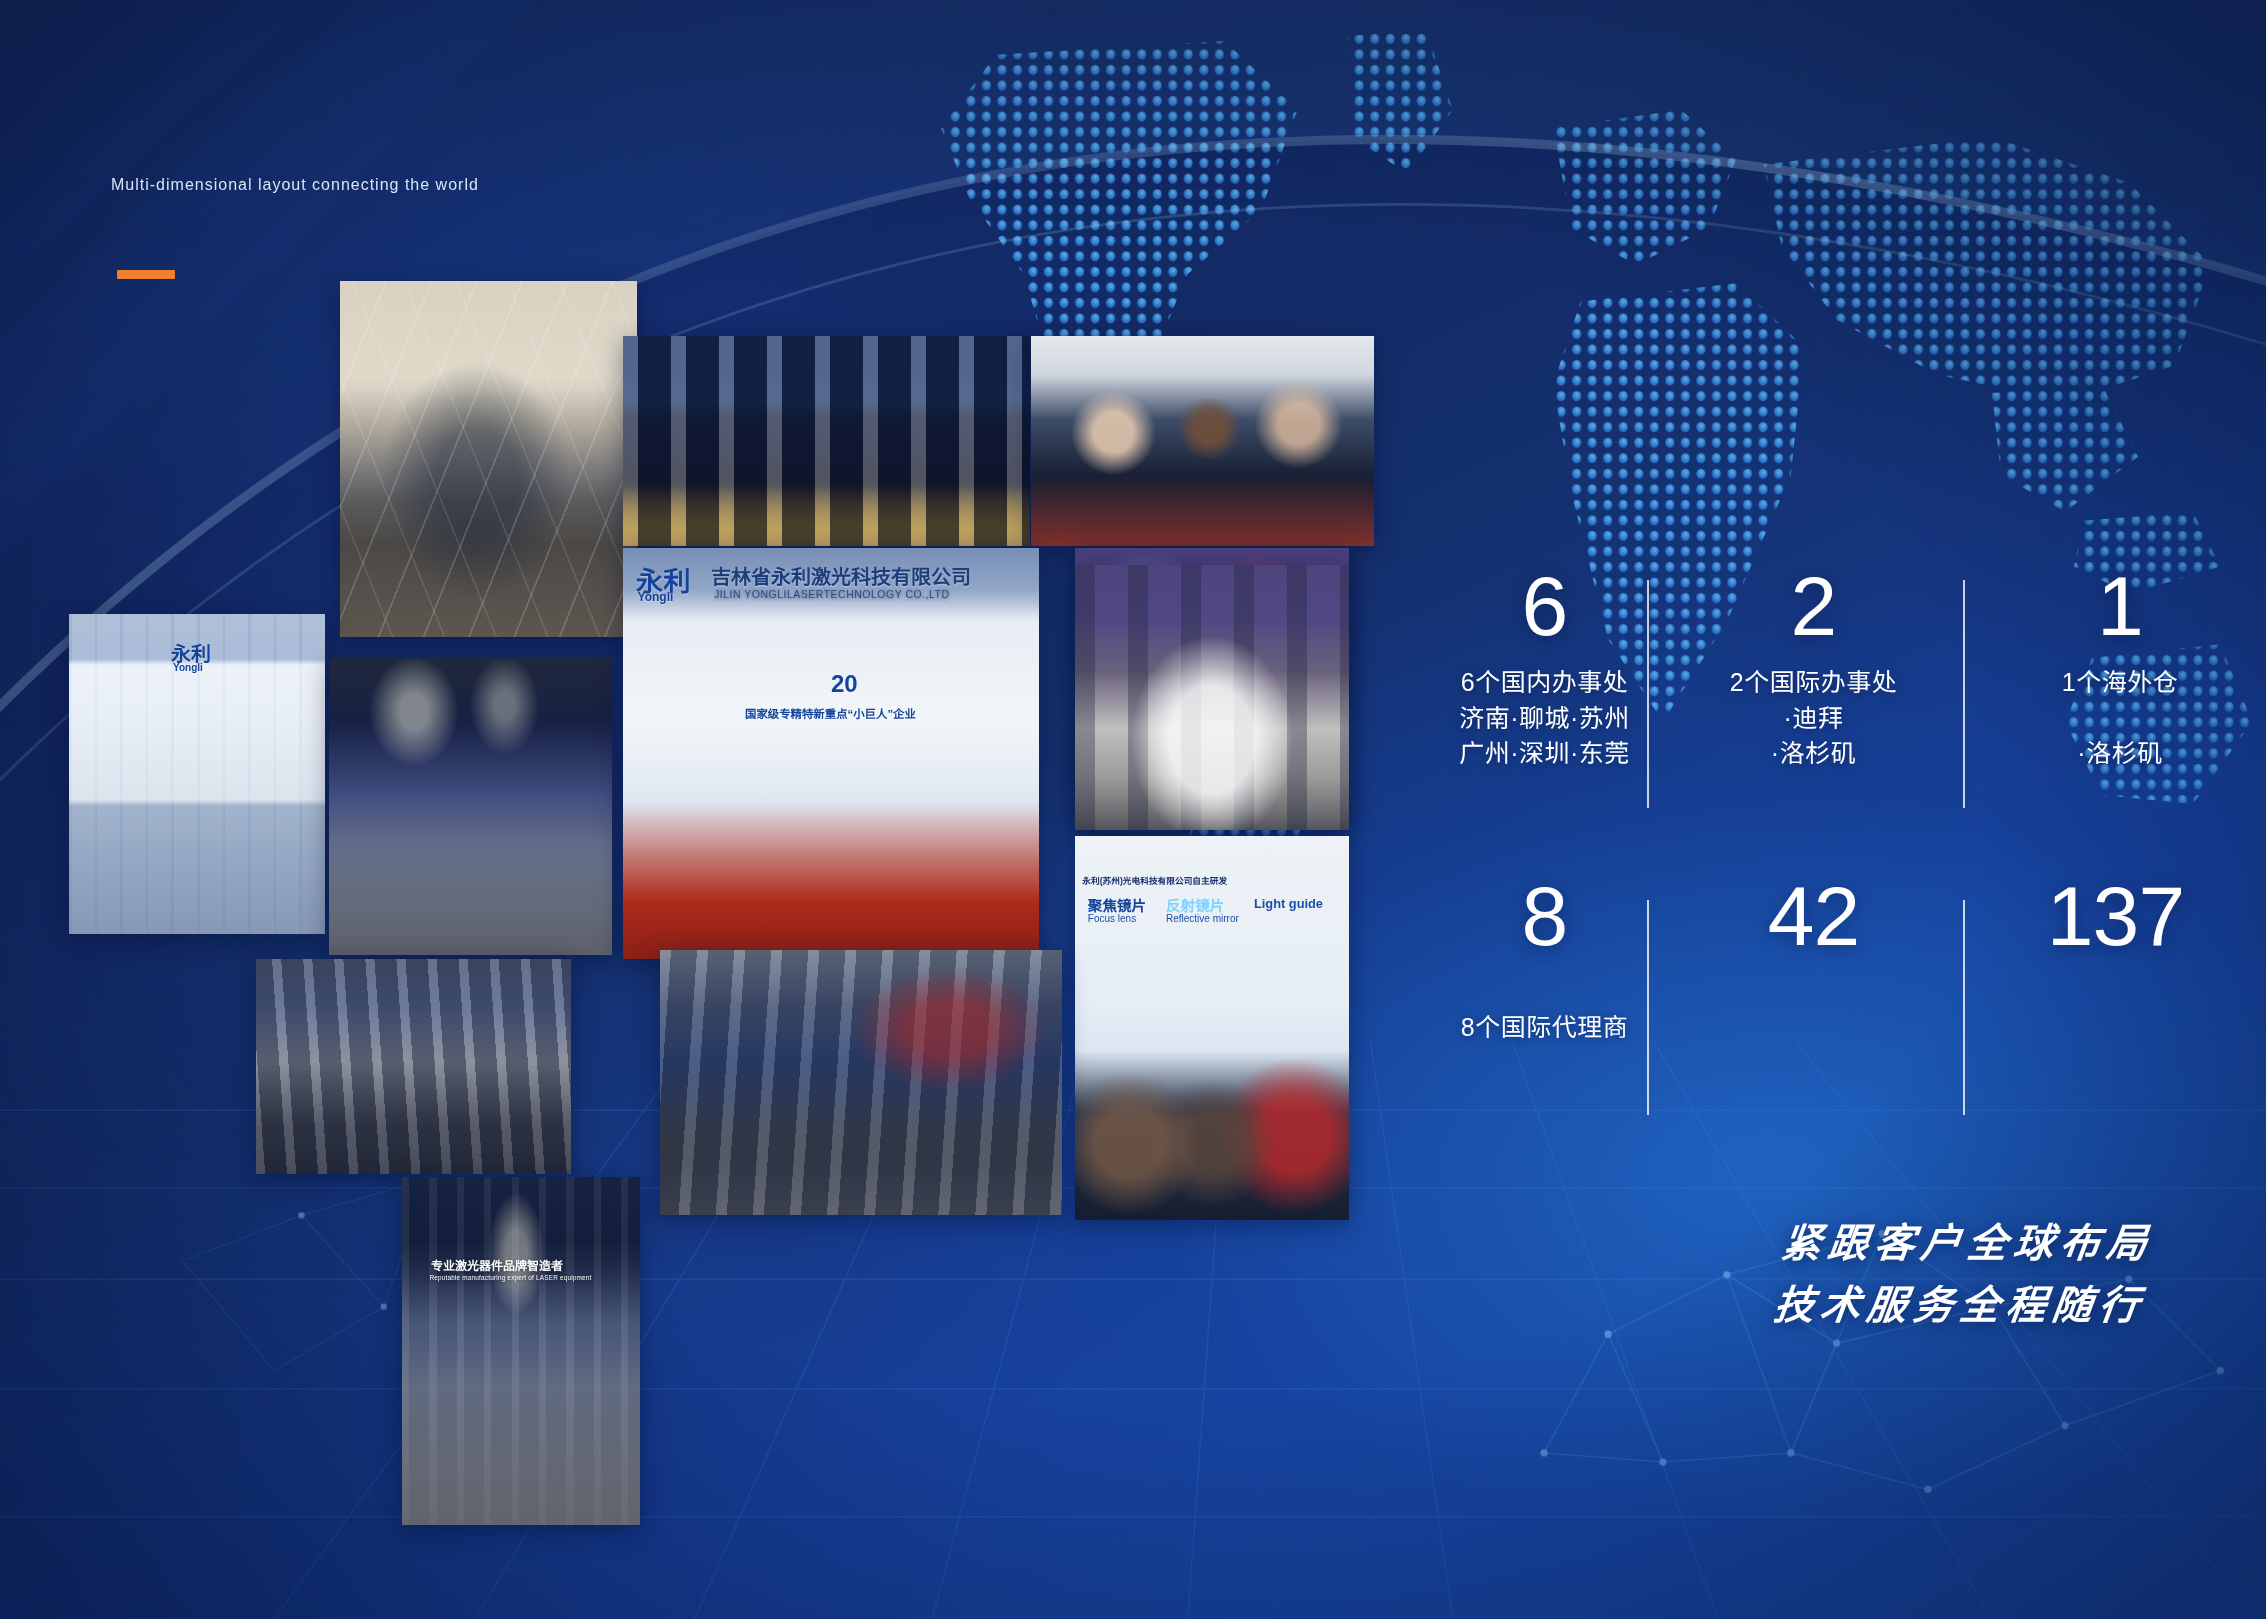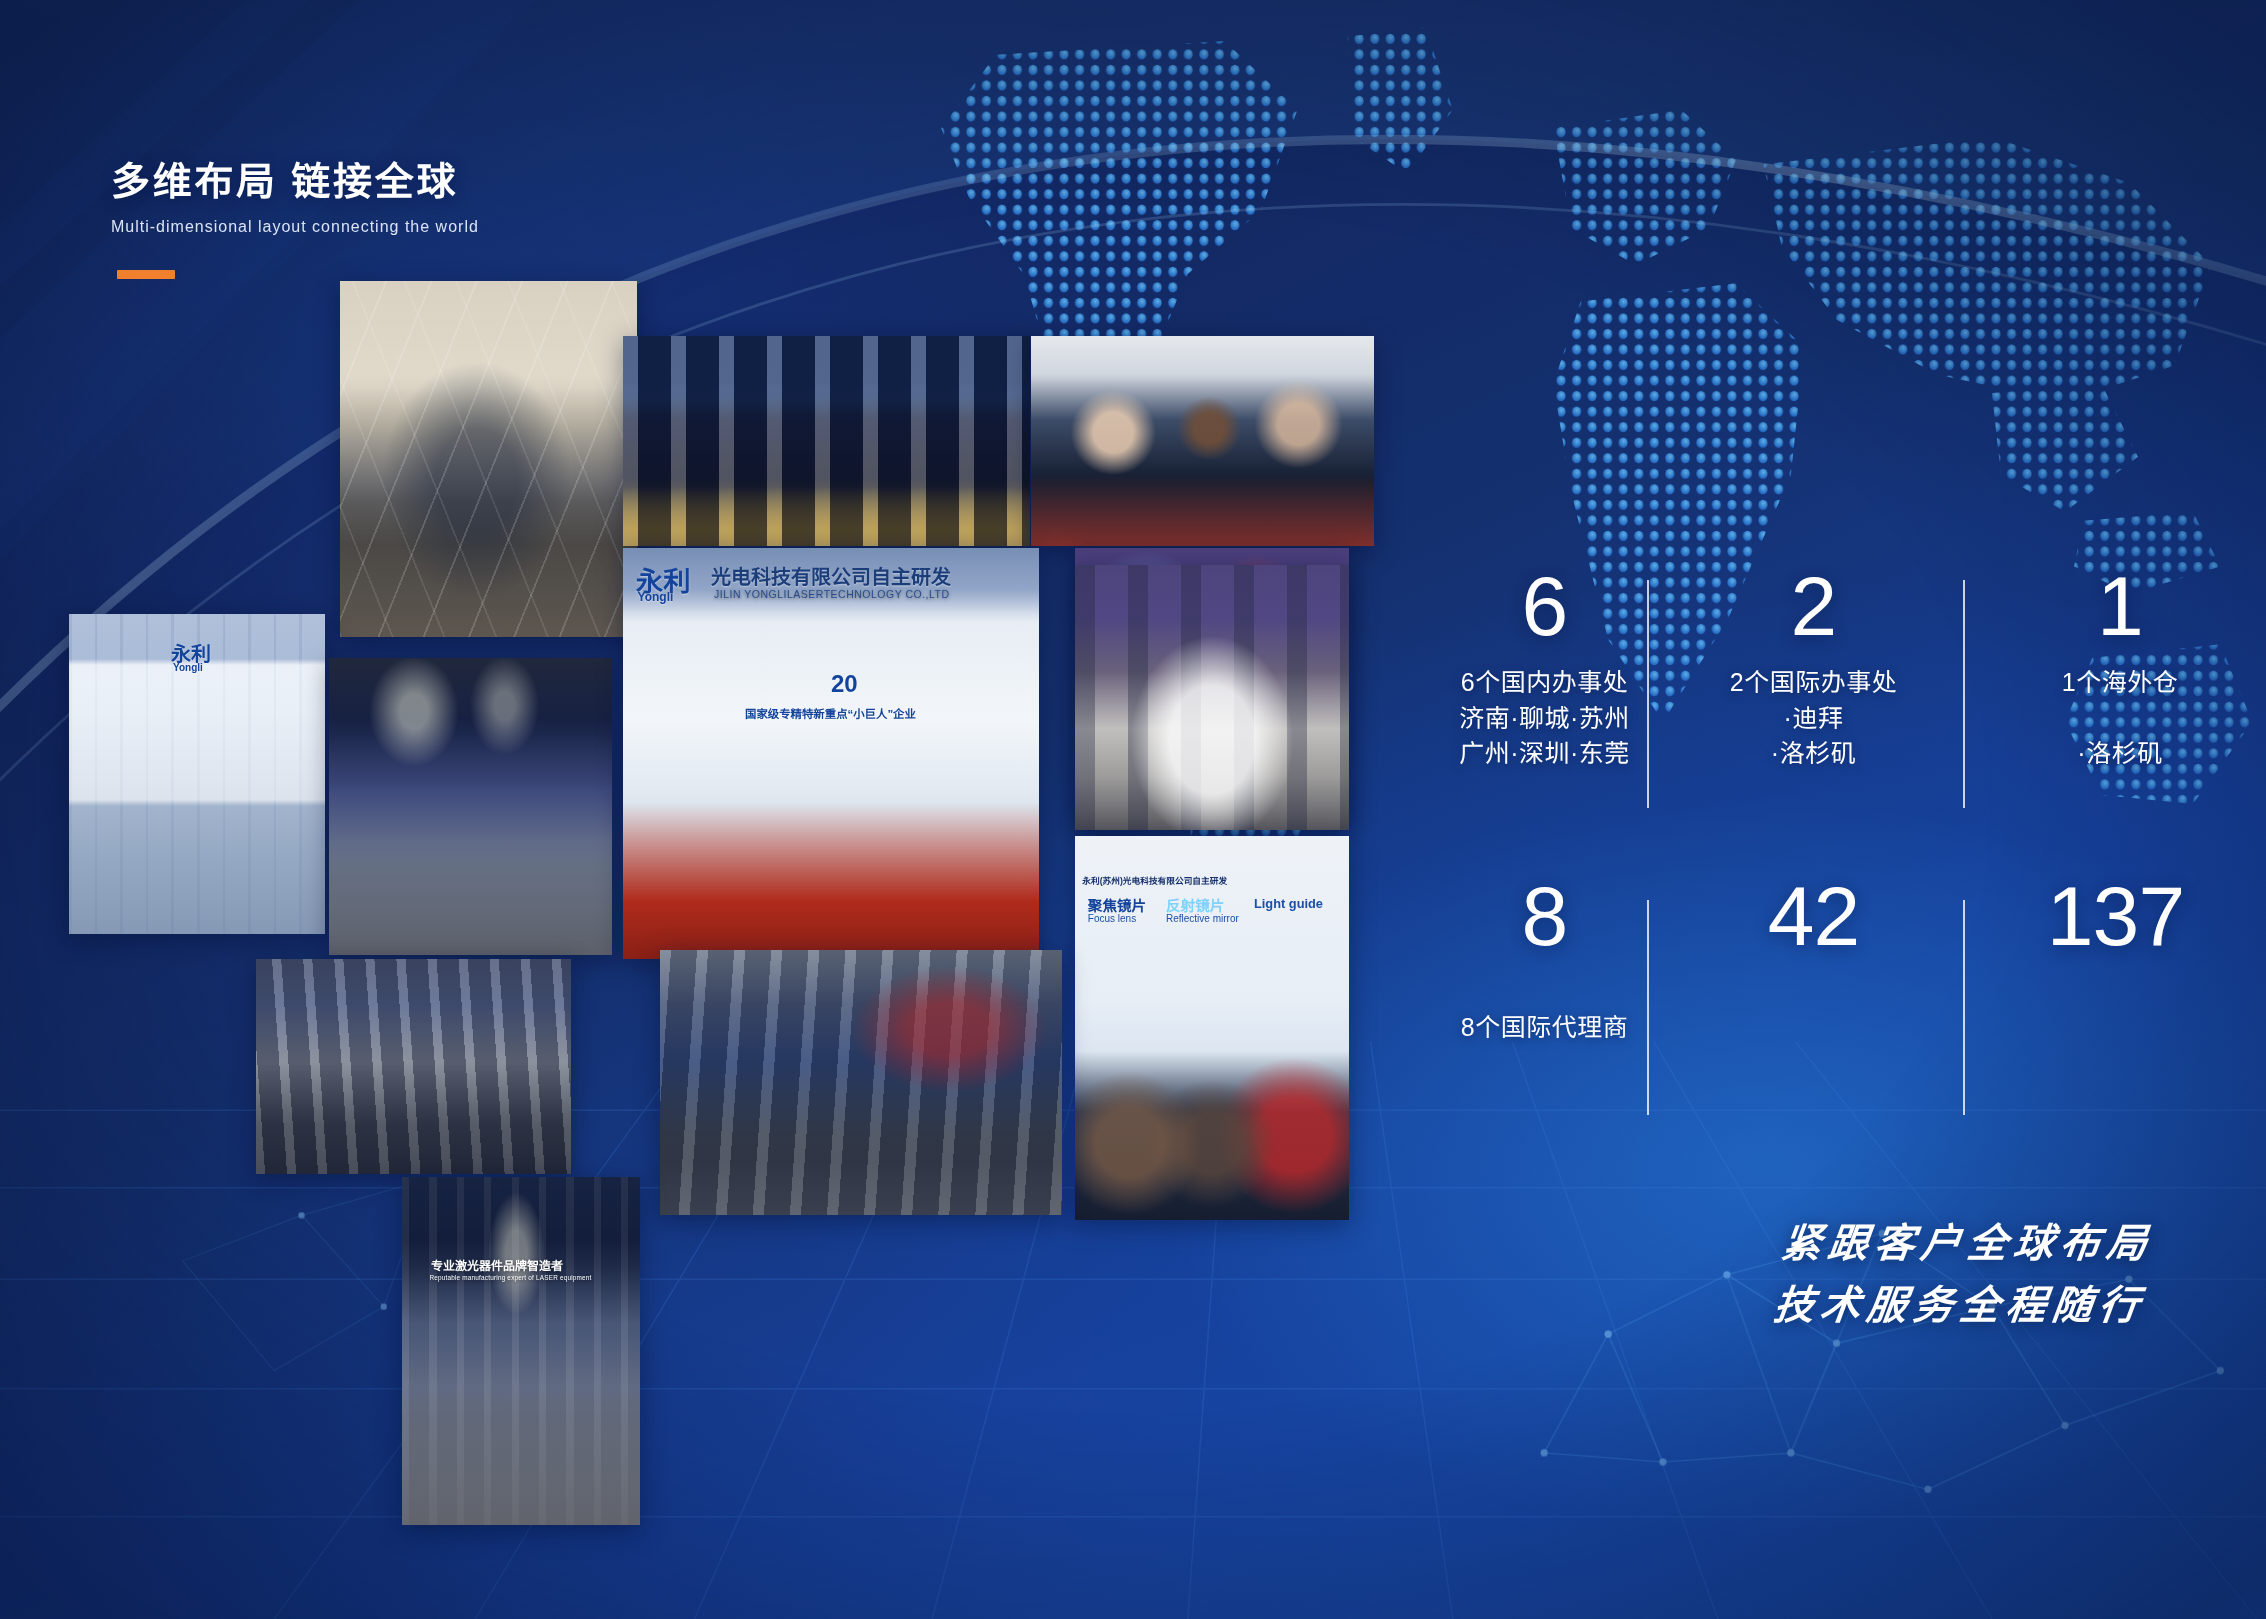--- a/index.html
+++ b/index.html
@@ -323,21 +323,20 @@
       <circle cx="2430" cy="1500" r="4"></circle>
         <circle cx="1690" cy="1590" r="4"></circle>
       <circle cx="330" cy="1330" r="3.5"></circle>
         <circle cx="420" cy="1430" r="3.5"></circle>
     </g>
   </svg>
 
   <div class="bg-layer bg-vignette"></div>
 
   <div class="headline">
-    <h1>多维布局 链接全球</h1>
     <div class="sub">Multi-dimensional layout connecting the world</div>
   </div>
   <div class="accent-bar"></div>
 
   <div class="photo" style="left:340px;top:281px;width:297px;height:356px;">
     <div class="inner ph-room"></div>
   </div>
 
   <div class="photo" style="left:623px;top:336px;width:407px;height:210px;">
     <div class="inner ph-team-suit"></div>
@@ -355,21 +354,21 @@
   </div>
 
   <div class="photo" style="left:329px;top:658px;width:283px;height:297px;">
     <div class="inner ph-booth-dark"></div>
   </div>
 
   <div class="photo" style="left:623px;top:548px;width:416px;height:411px;">
     <div class="inner ph-bigbooth"></div>
     <div class="ph-txt dark" style="left:12.8px;top:11px;font-size:27.4px;">永利</div>
     <div class="ph-txt dark" style="left:14.6px;top:42px;font-size:12px;">Yongli</div>
-    <div class="ph-txt" style="left:88px;top:12.8px;font-size:20px;color:#1b3d7a;text-shadow:0 0.9px 1.8px rgba(255,255,255,.45);">光电科技有限公司自主研发</div>
+    <div class="ph-txt" style="left:88px;top:12.8px;font-size:20px;color:#1b3d7a;text-shadow:0 0.9px 1.8px rgba(255,255,255,.45);">吉林省永利激光科技有限公司</div>
     <div class="ph-txt sm" style="left:91px;top:40px;font-size:10.5px;color:#2a4d8c;letter-spacing:0.5px;">JILIN YONGLILASERTECHNOLOGY CO.,LTD</div>
     <div class="ph-txt dark" style="left:208px;top:122px;font-size:24px;">20</div>
     <div class="ph-txt dark" style="left:122px;top:157px;font-size:11.4px;">国家级专精特新重点“小巨人”企业</div>
   </div>
 
   <div class="photo" style="left:1075px;top:548px;width:274px;height:274px;">
     <div class="inner ph-products"></div>
   </div>
 
   <div class="photo" style="left:1075px;top:565px;width:274px;height:265px;">

